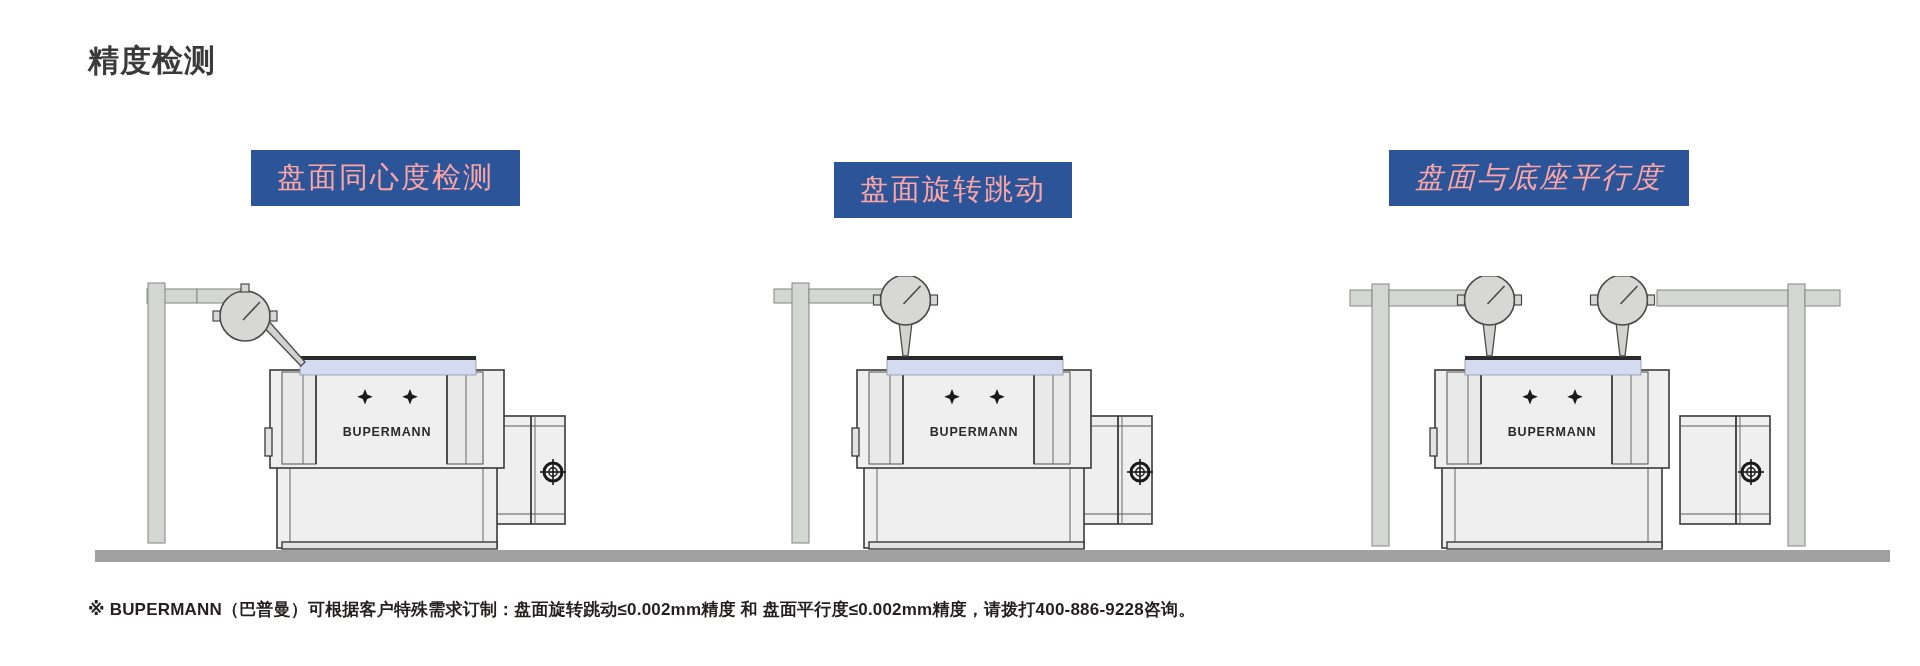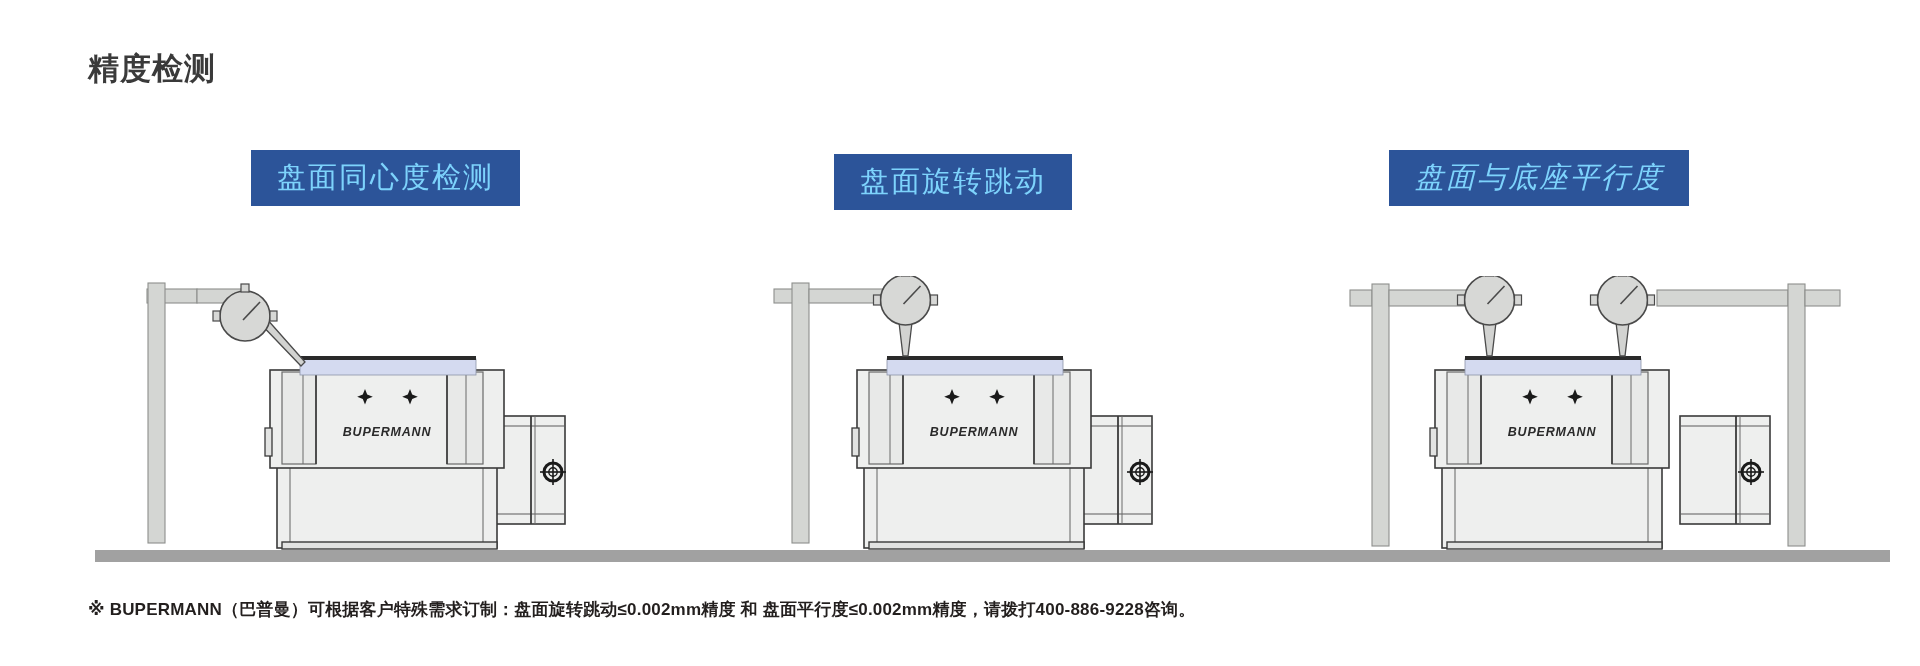--- a/index.html
+++ b/index.html
@@ -12,62 +12,61 @@
     height: 666px;
     position: relative;
     font-family: "Liberation Sans", "DejaVu Sans", sans-serif;
     overflow: hidden;
   }
 
   
   #page-title {
     position: absolute;
     left: 88px;
-    top: 48px;
+    top: 40px;
     font-size: 31px;
     font-weight: bold;
     color: #3a3a3a;
     letter-spacing: 1px;
     white-space: nowrap;
   }
 
   
   .label-box {
     position: absolute;
     background: #2c5499;
-    color: #7dd3fc;
+    color: #fca5a5;
     font-size: 29px;
     letter-spacing: 2px;
     display: flex;
     align-items: center;
     justify-content: center;
     white-space: nowrap;
     height: 56px;
     padding: 0 26px;
   }
   #label-1 { left: 251px; top: 150px; }
-  #label-2 { left: 834px; top: 154px; }
+  #label-2 { left: 834px; top: 162px; }
   #label-3 { left: 1389px; top: 150px; font-style: italic; }
 
   
   #ground {
     position: absolute;
     left: 95px;
     top: 550px;
     width: 1795px;
     height: 12px;
     background: #a1a1a1;
   }
 
   
   .diagram {
     position: absolute;
     top: 276px;
     height: 280px;
-    font-style: italic;
   }
   #diagram-1 { left: 110px;  width: 520px; }
   #diagram-2 { left: 762px;  width: 460px; }
   #diagram-3 { left: 1330px; width: 560px; }
   .diagram svg { display: block; }
 
   
   #footnote {
     position: absolute;
     left: 88px;

